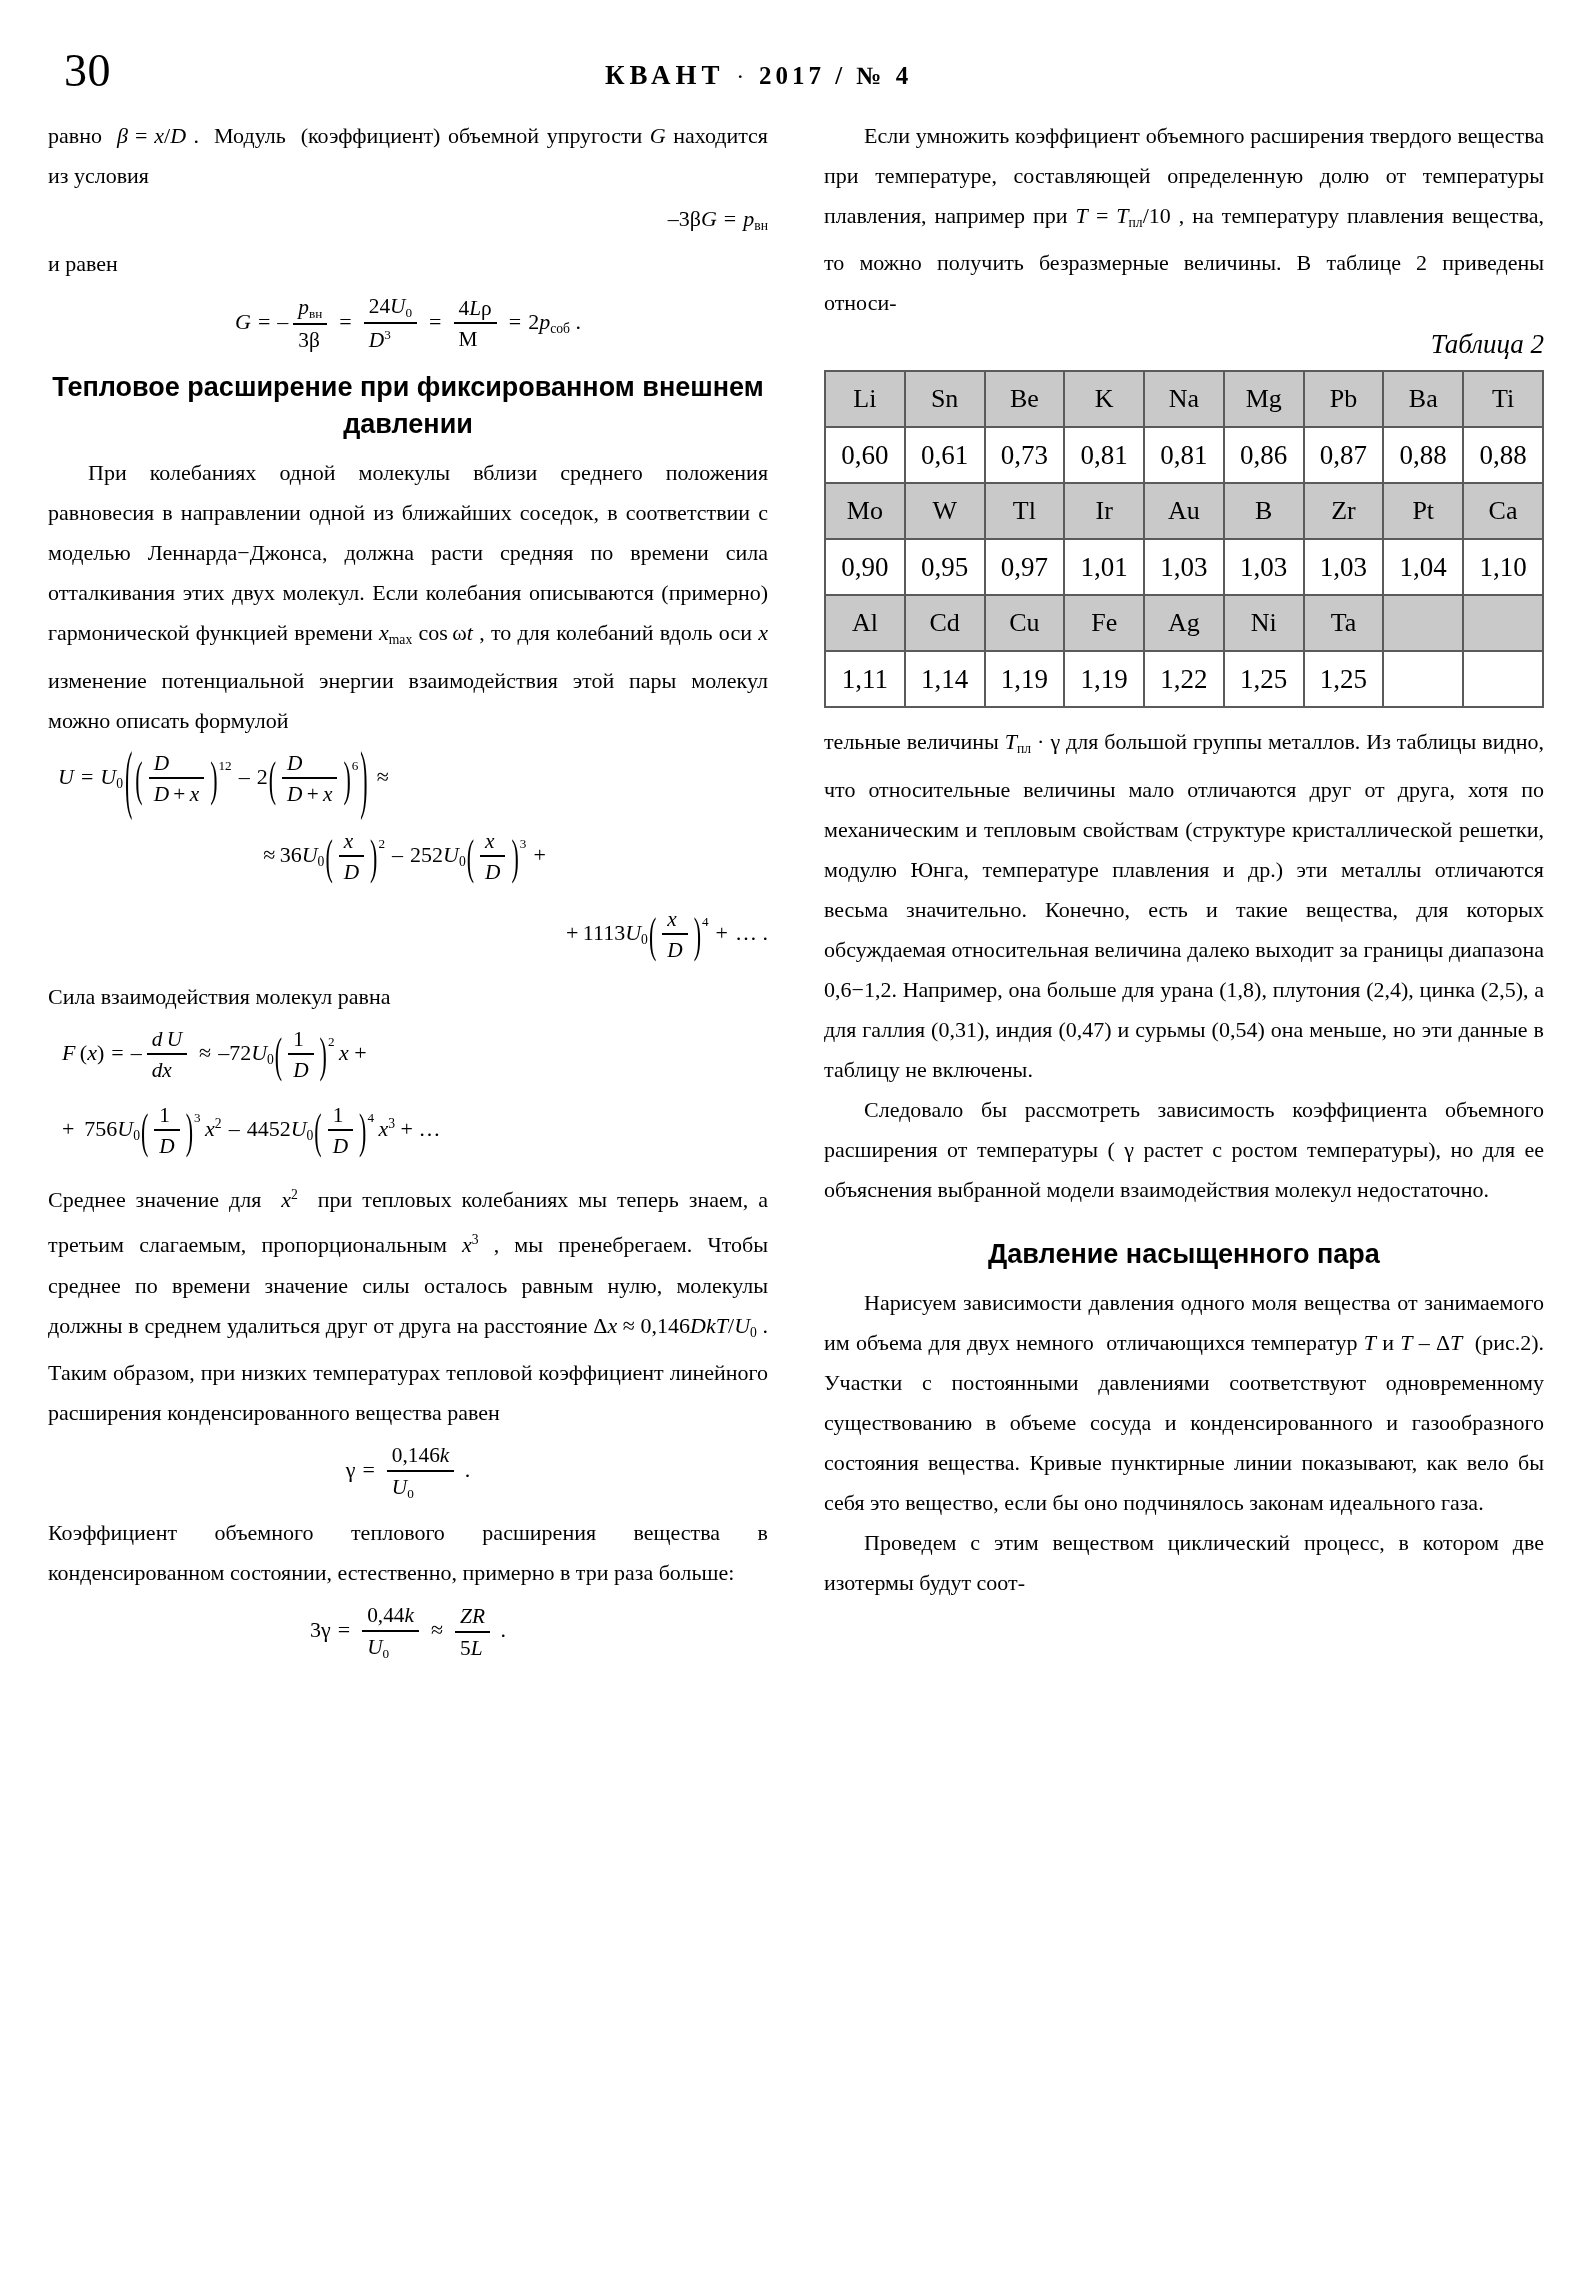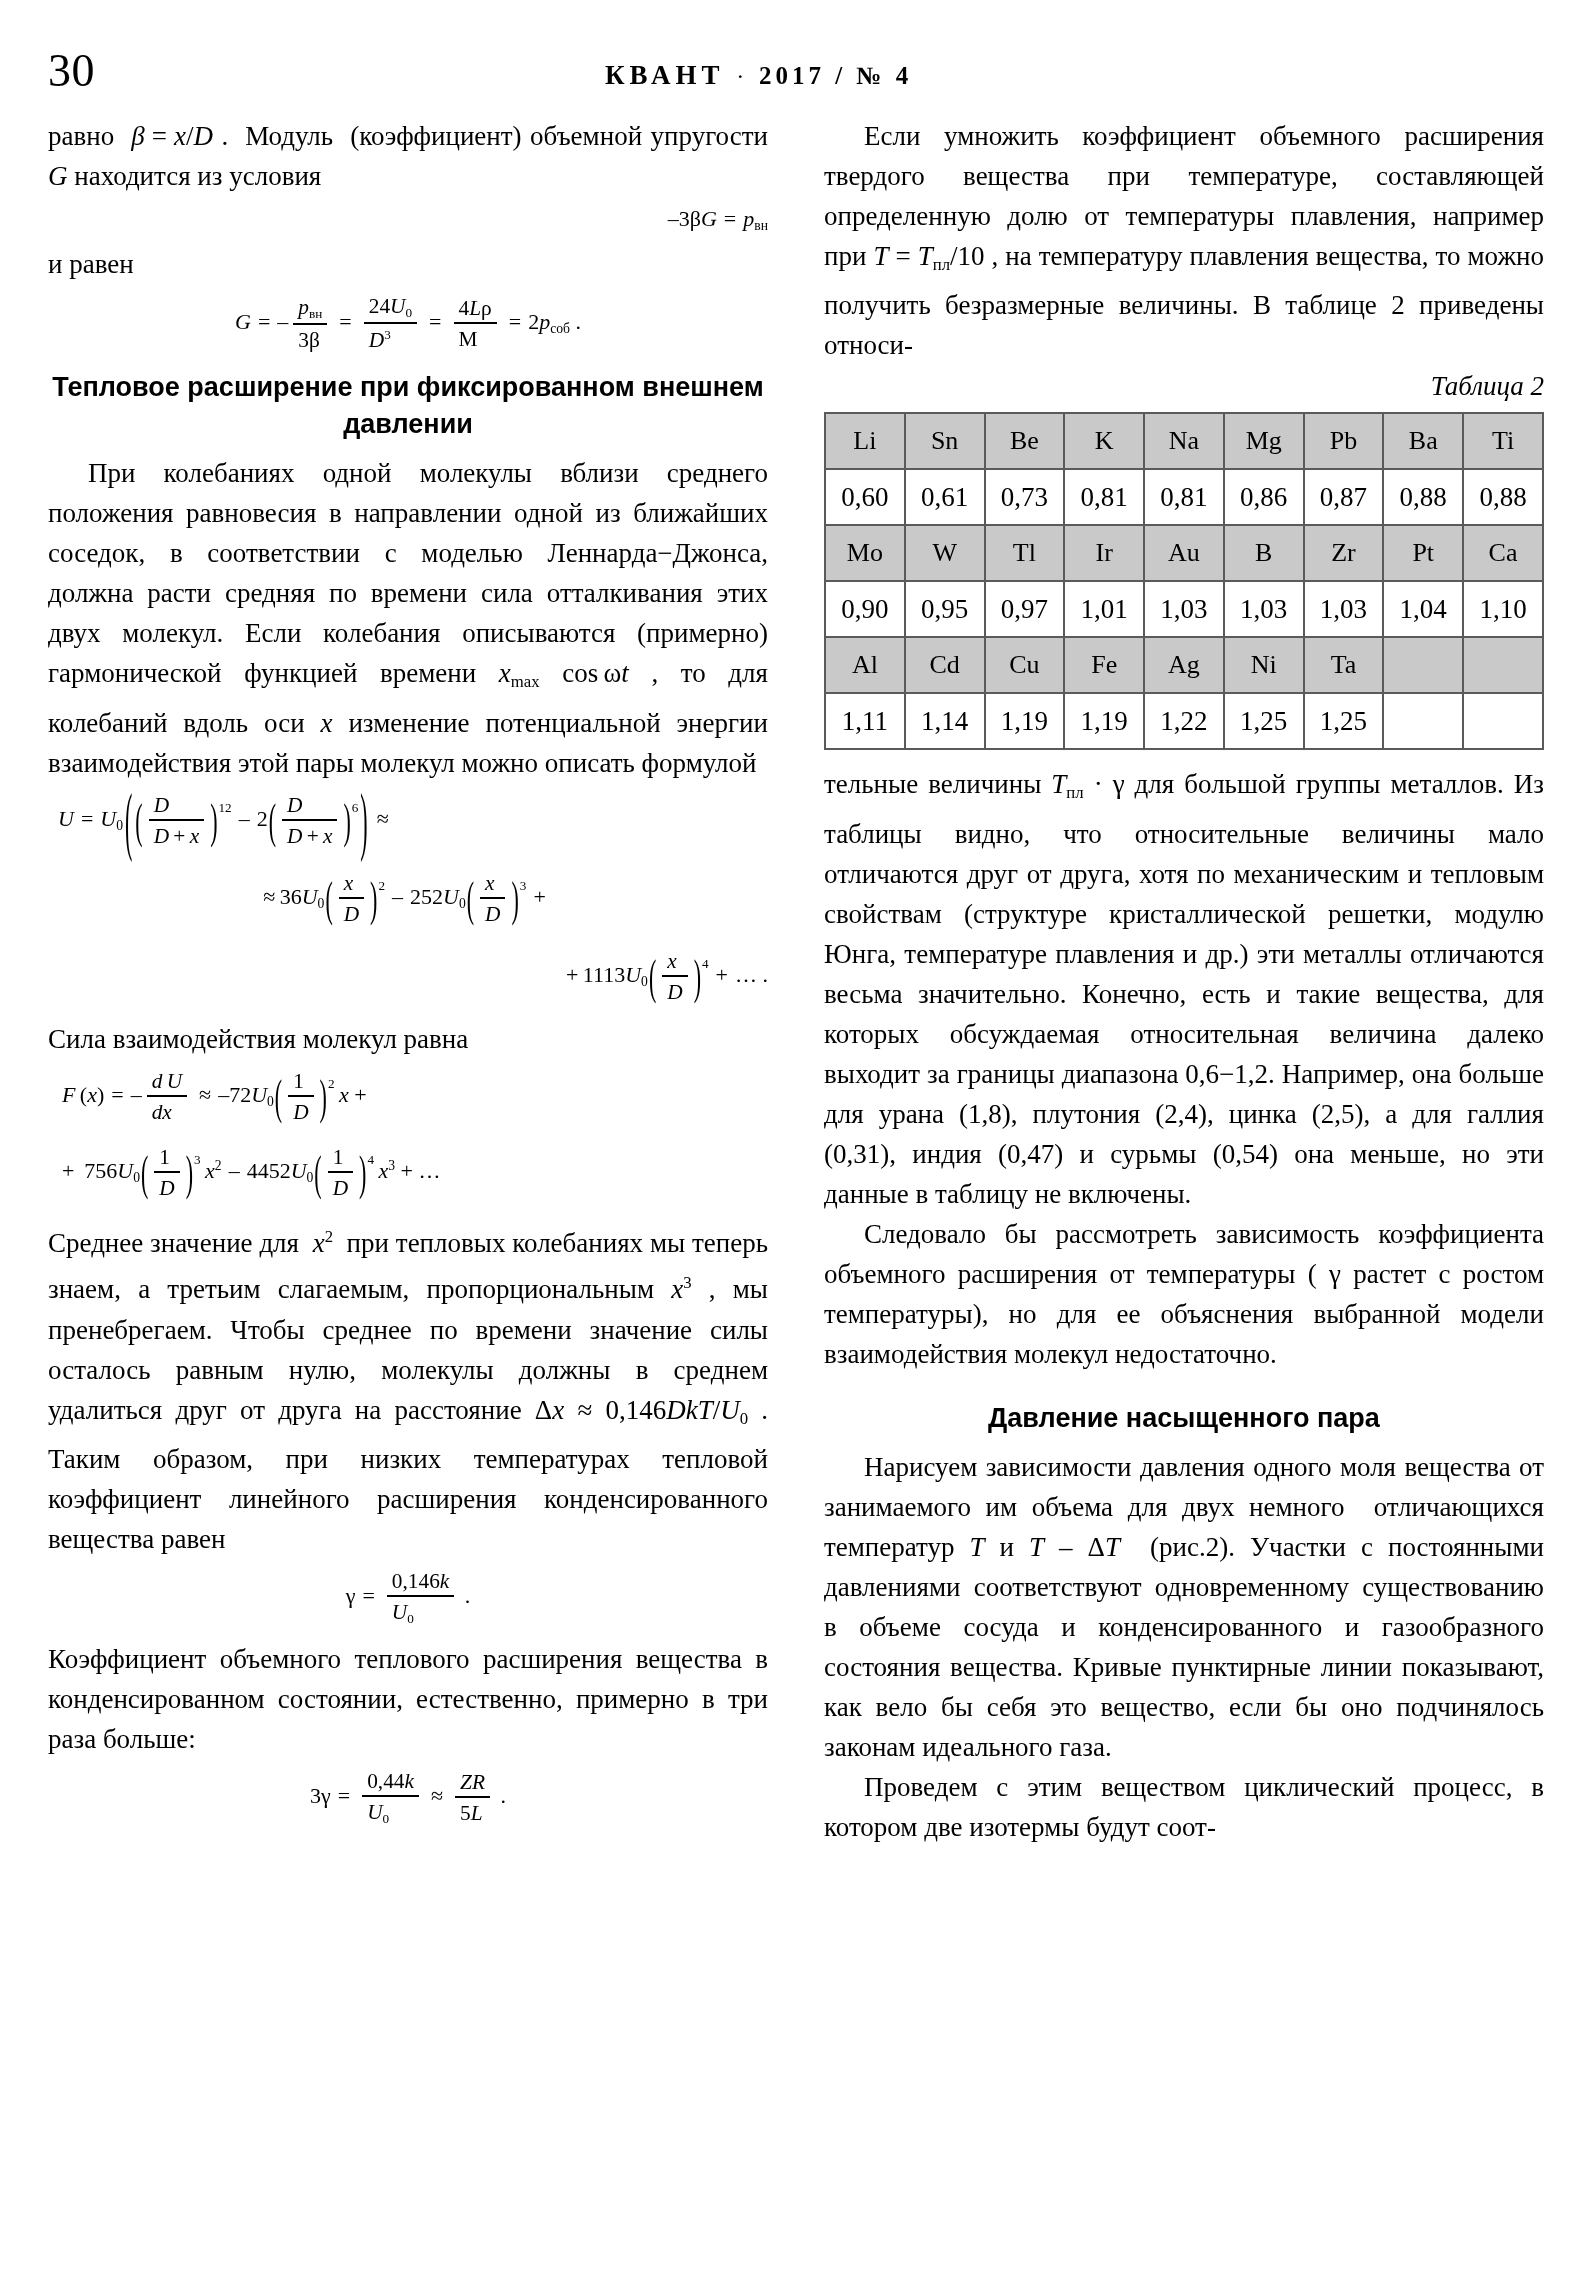--- a/index.html
+++ b/index.html
@@ -16,21 +16,21 @@
     left:0;top:0;width:1592px;height:2289px;
     box-sizing:border-box;
     padding:40px 48px 24px 48px;
   }
   
   .runhead{
     position:relative;
     height:70px;
   }
   .folio{
-    position:absolute;left:0;top:8px;
+    position:absolute;left:16px;top:8px;
     font-size:46px;line-height:1;
     font-family:"Liberation Serif","DejaVu Serif",serif;
     letter-spacing:0.5px;
     text-align:right;
   }
   .journal{
     position:absolute;left:557px;top:20px;
     font-size:27px;font-weight:bold;
     letter-spacing:5px;
     white-space:nowrap;
@@ -40,21 +40,21 @@
   
   .cols{
     position:relative;
     display:flex;
     gap:56px;
     margin-top:6px;
   }
   .col{width:724px;}
   p{
     margin:0;
-    font-size:27px;
+    font-size:22px;
     line-height:40px;
     text-align:justify;
     text-indent:40px;
     hyphens:none;
   }
   p.noind{text-indent:0;}
   .h2{
     margin:16px 0 10px 0;
     font-family:"Liberation Sans","DejaVu Sans",sans-serif;
     font-weight:bold;

